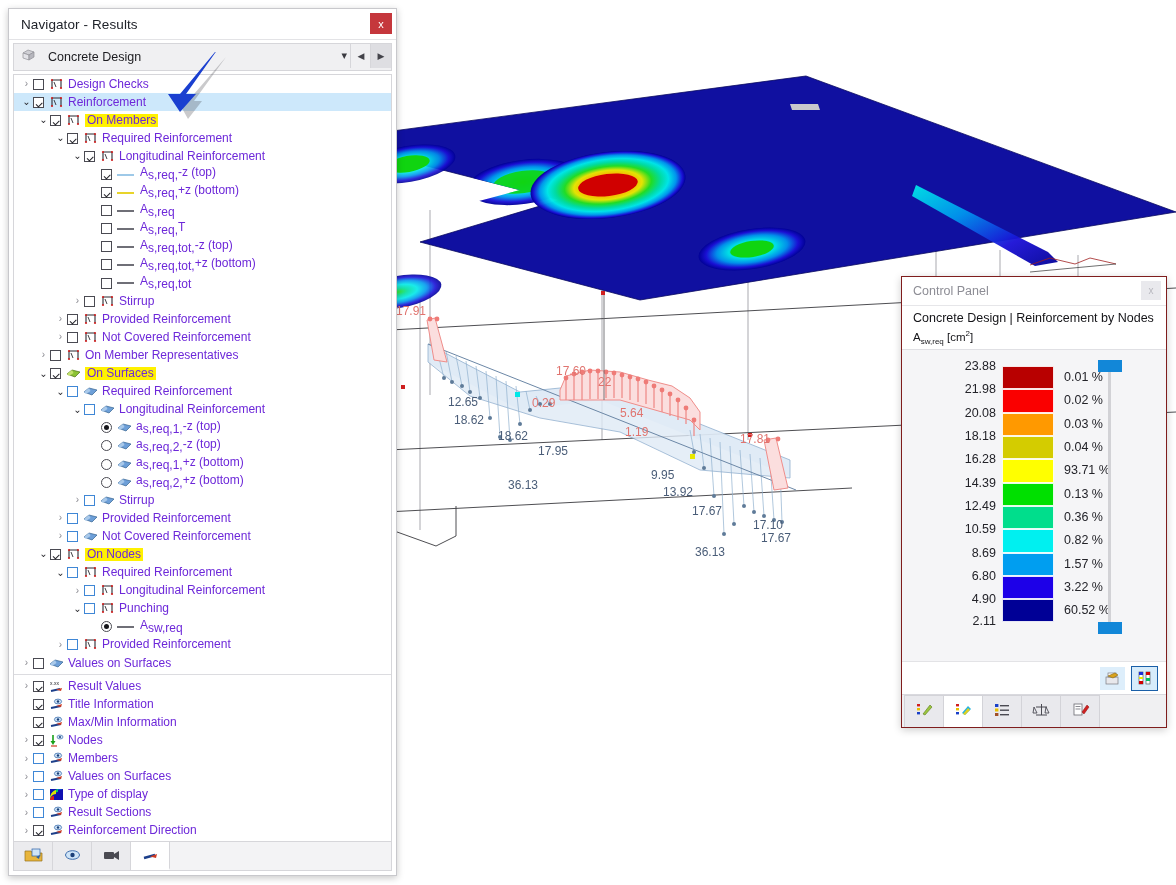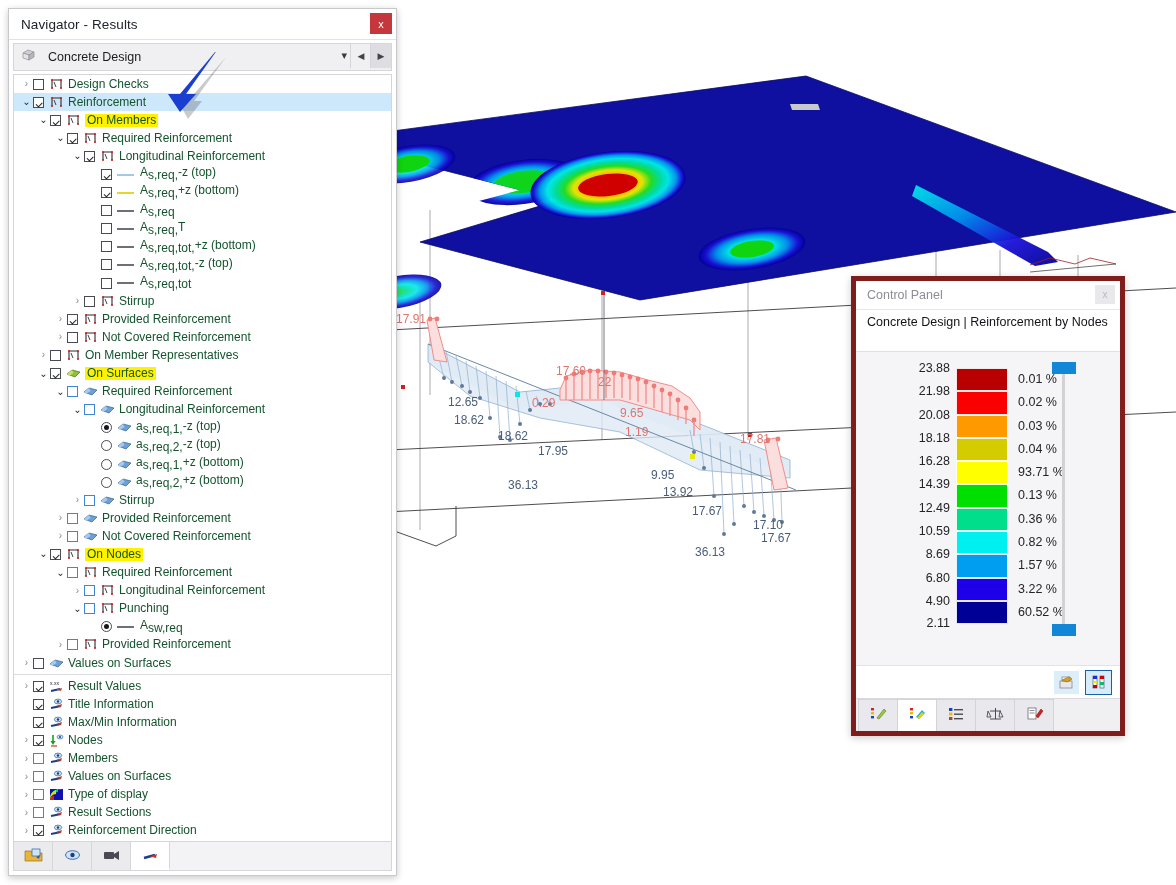--- a/index.html
+++ b/index.html
@@ -78,21 +78,21 @@
   .rb{
     width:11px;height:11px;flex:0 0 11px;border:1px solid #4a4a52;border-radius:50%;
     background:#fff;margin-right:5px;position:relative;cursor:pointer;box-sizing:border-box;
   }
   .rb.on::after{
     content:"";position:absolute;left:2px;top:2px;width:5px;height:5px;border-radius:50%;
     background:#16161b;
   }
 
   .ico{width:15px;height:13px;flex:0 0 15px;margin-right:4px;position:relative;}
-  .lbl{font-size:12px;color:#14532d;line-height:13px;}
+  .lbl{font-size:12px;color:#6d28d9;line-height:13px;}
   .lbl.hi{background:#fff100;padding:0 2px;}
   .lbl sub{font-size:12px;}
 
   .linesw{width:17px;flex:0 0 17px;height:2px;margin-right:6px;background:#6f6f77;}
   .linesw.blue{background:#9ec9e8;}
   .linesw.yellow{background:#e8d42a;}
 
   hr.sep{border:0;border-top:1px solid #dcdce0;margin:2px 0;}
 
   #nav-tabs{
@@ -100,22 +100,22 @@
     border:1px solid #d6d6da;border-top:none;display:flex;align-items:stretch;
   }
   .ntab{
     width:38px;border-right:1px solid #d6d6da;display:flex;align-items:center;
     justify-content:center;background:#ebebee;cursor:pointer;
   }
   .ntab.act{background:#ffffff;border-bottom:2px solid #ffffff;}
 
   
   #ctrlpanel{
-    position:absolute;left:851px;top:276px;width:264px;height:450px;
-    background:#f5f5f7;border:5px solid #7f1d1d;box-shadow:0 2px 8px rgba(0,0,0,.2);
+    position:absolute;left:901px;top:276px;width:264px;height:450px;
+    background:#f5f5f7;border:1px solid #7f1d1d;box-shadow:0 2px 8px rgba(0,0,0,.2);
     display:flex;flex-direction:column;
   }
   #cp-title{
     flex:0 0 28px;height:28px;background:#ffffff;border-bottom:1px solid #e6e6e9;
     display:flex;align-items:center;padding-left:11px;position:relative;
   }
   #cp-title .t{font-size:12.5px;color:#8d8d95;}
   #cp-close{
     position:absolute;right:5px;top:4px;width:20px;height:19px;background:#e9e9ed;
     color:#b8b8bf;font-size:10px;display:flex;align-items:center;justify-content:center;cursor:pointer;
@@ -354,30 +354,30 @@
       <rect x="601" y="291" width="4" height="4" fill="#d02020"></rect>
       <rect x="1104" y="313" width="4" height="4" fill="#d02020"></rect>
       <rect x="401" y="385" width="4" height="4" fill="#d02020"></rect>
       <rect x="748" y="433" width="4" height="4" fill="#d02020"></rect>
       <rect x="515" y="392" width="5" height="5" fill="#00e8e8"></rect>
       <rect x="690" y="454" width="5" height="5" fill="#e8e800"></rect>
     </g>
   </svg>
 
   <div id="diagram-labels">
-      <div class="dlabel red" style="left: 396px; top: 312px;">17.91</div>
+      <div class="dlabel red" style="left: 396px; top: 304px;">17.91</div>
       <div class="dlabel" style="left: 448px; top: 395px;">12.65</div>
       <div class="dlabel" style="left: 454px; top: 413px;">18.62</div>
       <div class="dlabel" style="left: 498px; top: 429px;">18.62</div>
       <div class="dlabel" style="left: 538px; top: 444px;">17.95</div>
       <div class="dlabel" style="left: 508px; top: 478px;">36.13</div>
       <div class="dlabel red" style="left: 556px; top: 364px;">17.60</div>
       <div class="dlabel red" style="left: 532px; top: 396px;">0.29</div>
       <div class="dlabel red" style="left: 598px; top: 375px;">22</div>
-      <div class="dlabel red" style="left: 620px; top: 406px;">9.65</div>
+      <div class="dlabel red" style="left: 620px; top: 406px;">5.64</div>
       <div class="dlabel red" style="left: 625px; top: 425px;">1.19</div>
       <div class="dlabel" style="left: 651px; top: 468px;">9.95</div>
       <div class="dlabel" style="left: 663px; top: 485px;">13.92</div>
       <div class="dlabel" style="left: 692px; top: 504px;">17.67</div>
       <div class="dlabel" style="left: 695px; top: 545px;">36.13</div>
       <div class="dlabel" style="left: 733px; top: 518px; margin-left: 20px;">17.10</div>
       <div class="dlabel" style="left: 761px; top: 531px;">17.67</div>
       <div class="dlabel red" style="left: 740px; top: 432px;">17.81</div>
     </div>
 <div style="position: absolute; left: 160px; top: 52px; width: 80px; height: 88px; pointer-events: none; z-index: 40;">
@@ -510,28 +510,28 @@
             <span class="exp"></span>
             <span class="cb"></span>
             <span class="linesw"></span>
             <span class="lbl">A<sub>s,req,</sub>T</span>
           </div>
           <div class="row">
             <span style="flex: 0 0 74px;"></span>
             <span class="exp"></span>
             <span class="cb"></span>
             <span class="linesw"></span>
-            <span class="lbl">A<sub>s,req,tot,</sub>+z (bottom)</span>
+            <span class="lbl">A<sub>s,req,tot,</sub>-z (top)</span>
           </div>
           <div class="row">
             <span style="flex: 0 0 74px;"></span>
             <span class="exp"></span>
             <span class="cb"></span>
             <span class="linesw"></span>
-            <span class="lbl">A<sub>s,req,tot,</sub>-z (top)</span>
+            <span class="lbl">A<sub>s,req,tot,</sub>+z (bottom)</span>
           </div>
           <div class="row">
             <span style="flex: 0 0 74px;"></span>
             <span class="exp"></span>
             <span class="cb"></span>
             <span class="linesw"></span>
             <span class="lbl">A<sub>s,req,tot</sub></span>
           </div>
           <div class="row">
             <span style="flex: 0 0 57px;"></span>
@@ -922,20 +922,23 @@
 </div>
 
 <div id="ctrlpanel">
   <div id="cp-title">
     <span class="t">Control Panel</span>
     <div id="cp-close">x</div>
   </div>
 
   <div id="cp-head">
     <div class="l1">Concrete Design | Reinforcement by Nodes</div>
+    <div class="l2">
+      <span>A</span><sub>sw,req</sub><span> [cm</span><sup>2</sup><span>]</span>
+    </div>
   </div>
 
   <div id="cp-body">
     <div id="legend">
         <div class="lgrow">
           <div class="lgval">23.88</div>
           <div class="lgswatch" style="background: rgb(184, 0, 0);"></div>
           <div class="lgpct">0.01 %</div>
         </div>
         <div class="lgrow">

